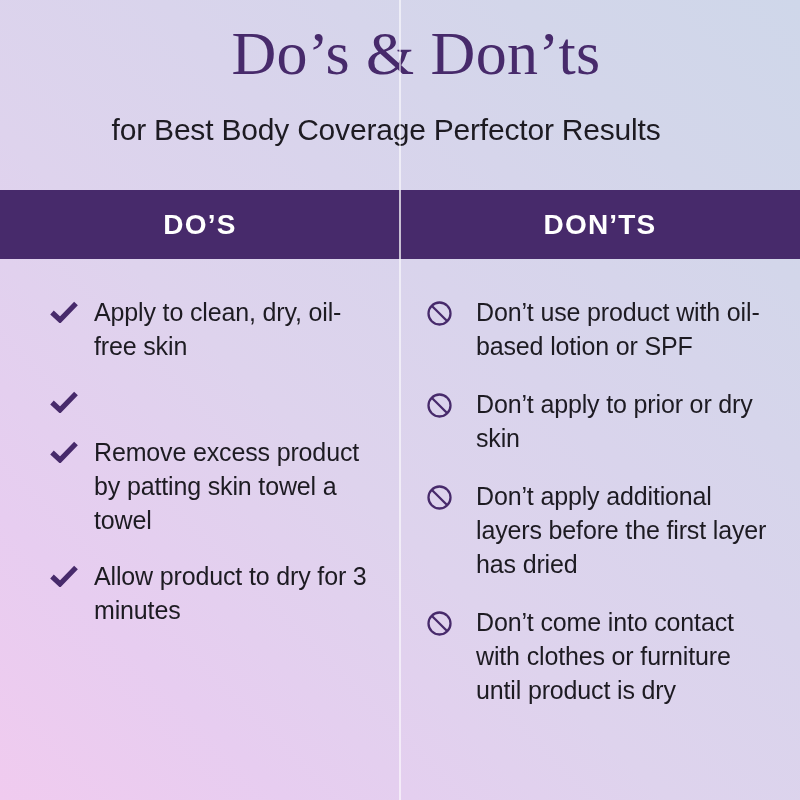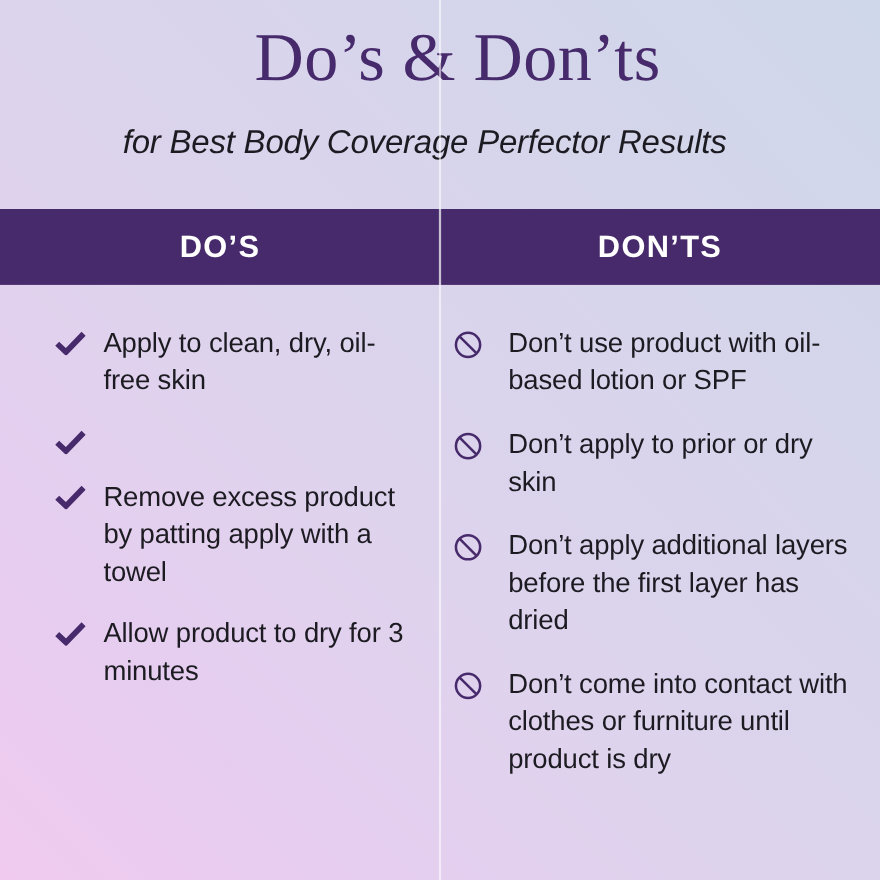--- a/index.html
+++ b/index.html
@@ -59,21 +59,20 @@
     left: 0;
     top: 110px;
     width: 740px;
     font-family: "Liberation Sans", sans-serif;
     font-size: 30px;
     line-height: 40px;
     font-weight: 400;
     color: #1d1b22;
     letter-spacing: -0.2px;
     white-space: nowrap;
-    font-style: italic;
   }
 
   
   .band {
     position: absolute;
     left: 0;
     top: 190px;
     width: 800px;
     height: 69px;
     background: #472a6b;
@@ -122,21 +121,21 @@
     width: 732px;
     height: 541px;
     display: flex;
   }
   .col {
     flex: 0 0 400px;
     width: 400px;
     box-sizing: border-box;
   }
   .col-dos   { padding: 36px 28px 0 50px; }
-  .col-donts { padding: 36px 18px 0 6px; }
+  .col-donts { padding: 36px 18px 0 20px; }
 
   .item {
     display: flex;
     align-items: flex-start;
     margin-bottom: 22px;
   }
   .col-donts .item { margin-bottom: 24px; }
 
   .icon-wrap {
     flex: 0 0 auto;
@@ -207,21 +206,21 @@
           </svg>
         </span>
       </div>
 
       <div class="item">
         <span class="icon-wrap">
           <svg width="28" height="22" viewBox="0 0 28 22" aria-hidden="true">
             <path d="M2 11.5 L10 19 L26 2.5" fill="none" stroke="#472a6b" stroke-width="5.2" stroke-linecap="butt" stroke-linejoin="miter"></path>
           </svg>
         </span>
-        <span class="item-text">Remove excess product by patting apply with a towel</span>
+        <span class="item-text">Remove excess product by patting skin towel a towel</span>
       </div>
 
       <div class="item">
         <span class="icon-wrap">
           <svg width="28" height="22" viewBox="0 0 28 22" aria-hidden="true">
             <path d="M2 11.5 L10 19 L26 2.5" fill="none" stroke="#472a6b" stroke-width="5.2" stroke-linecap="butt" stroke-linejoin="miter"></path>
           </svg>
         </span>
         <span class="item-text">Allow product to dry for 3 minutes</span>
       </div>

